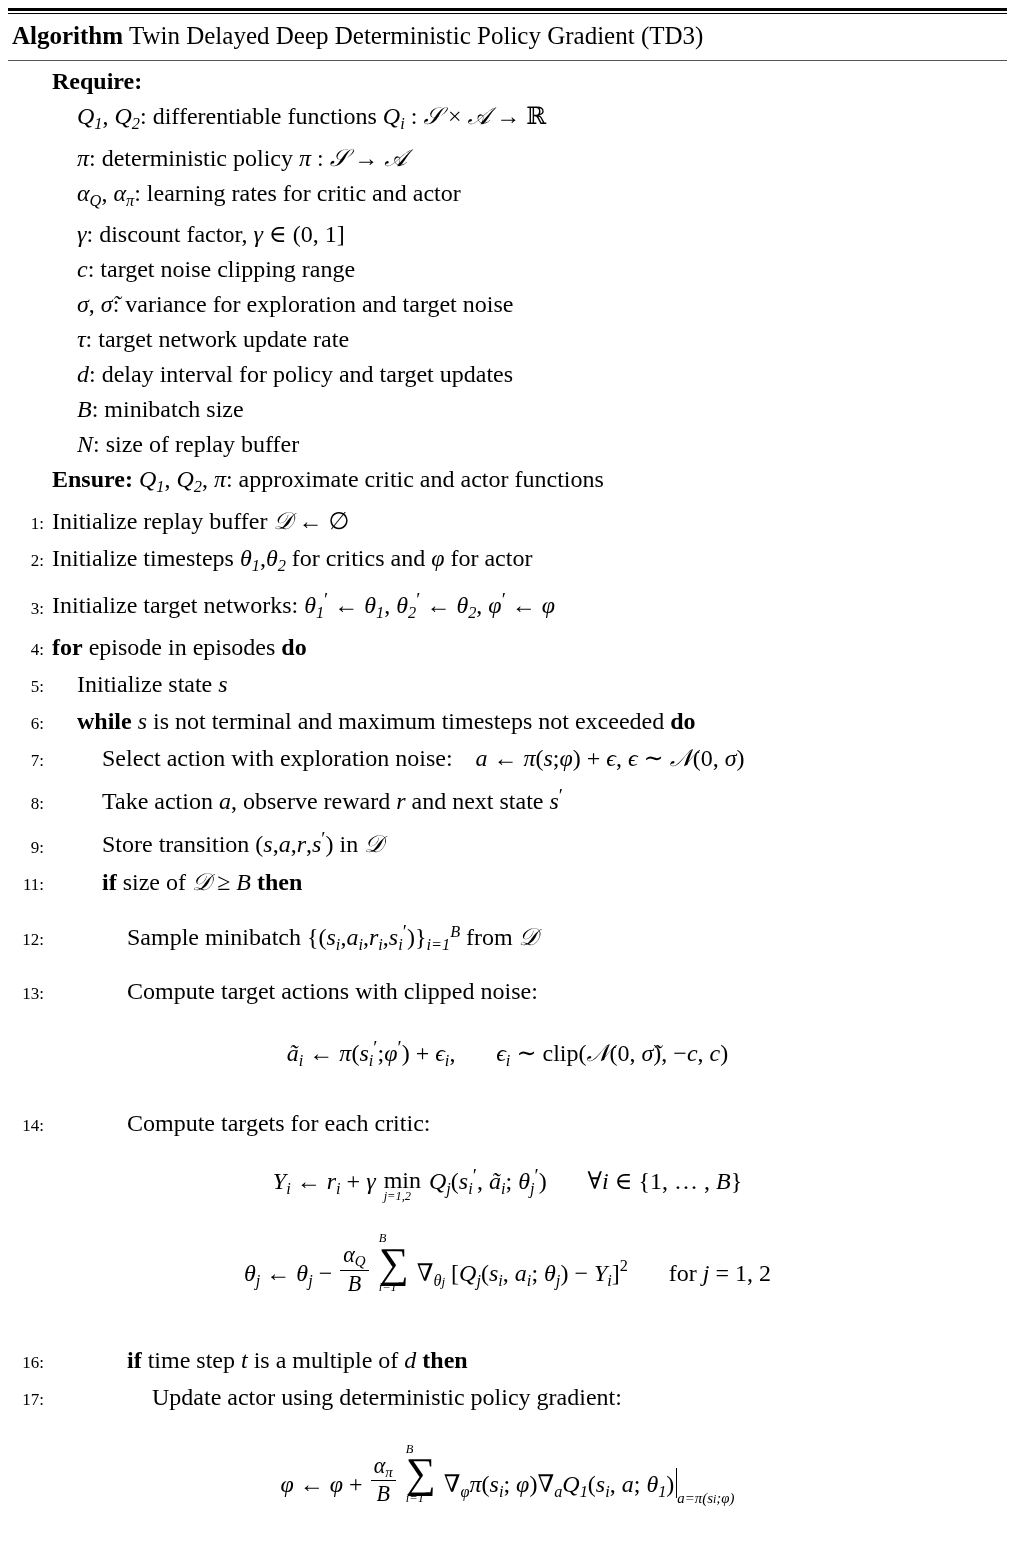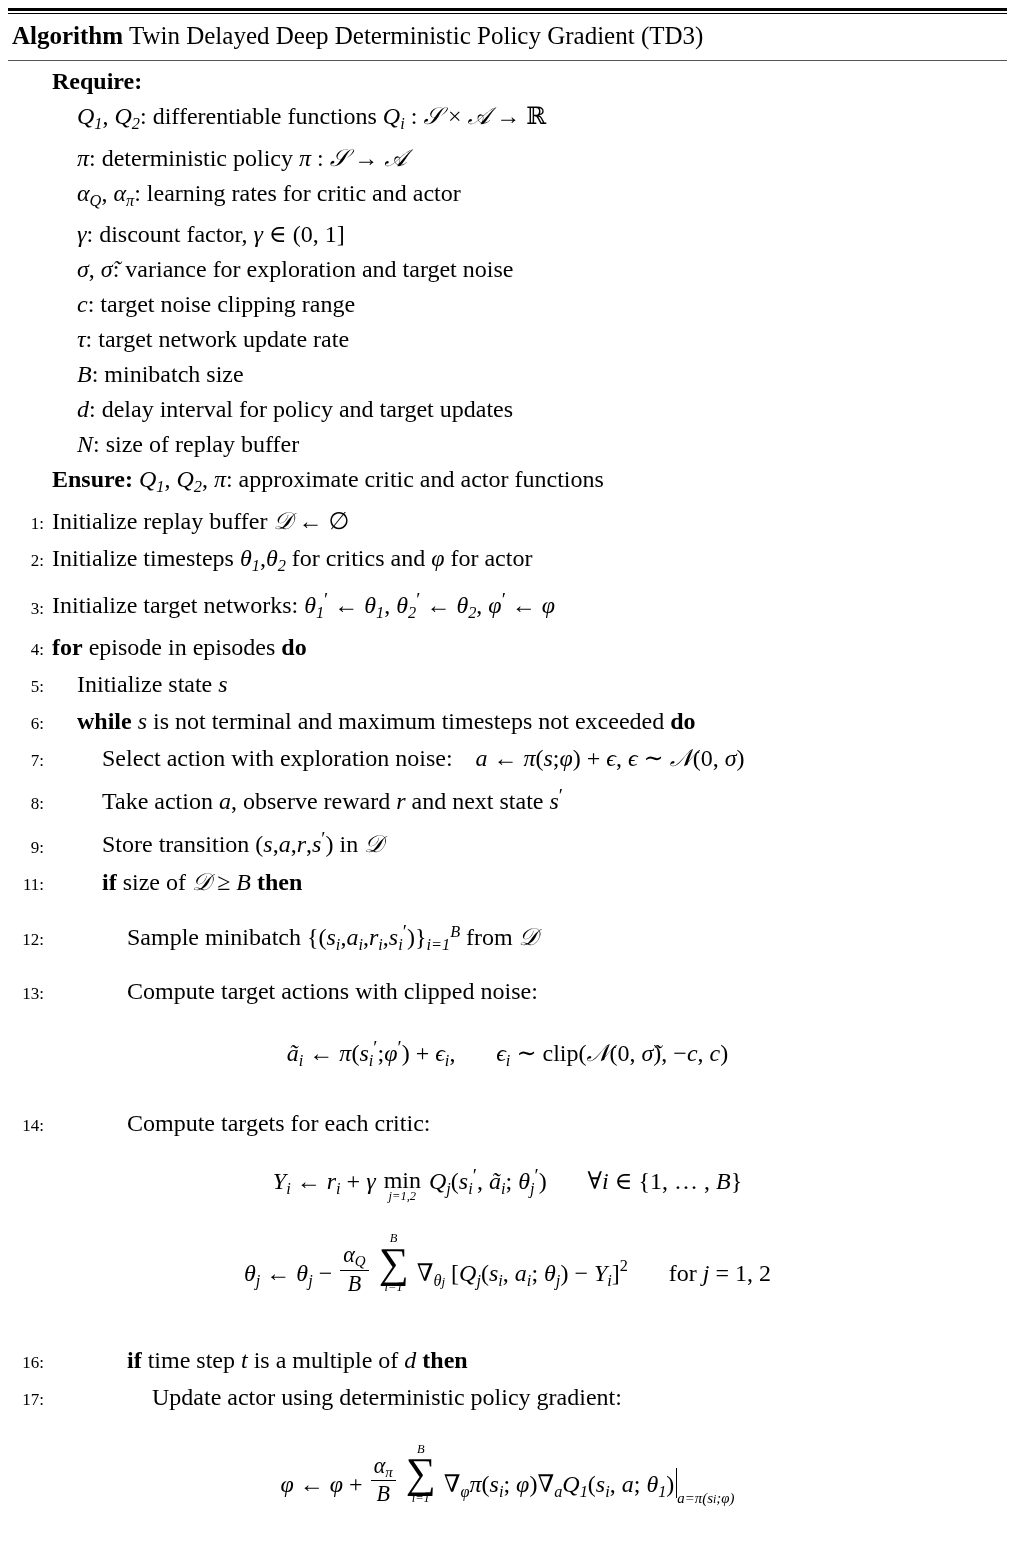--- a/index.html
+++ b/index.html
@@ -121,21 +121,21 @@
   }
   .frac .d {
     display: block;
     padding: 0 3px;
     line-height: 1.15;
   }
   
   .bigop {
     display: inline-block;
     vertical-align: -0.42em;
-    text-align: center;
+    text-align: left;
     margin: 0 2px;
     line-height: 1;
   }
   .bigop .lim-t {
     display: block;
     font-size: 0.52em;
     font-style: italic;
     line-height: 1;
     margin-bottom: -1px;
   }
@@ -232,54 +232,54 @@
         <span class="txt req-item">
           <span class="m">γ</span><span class="op">:</span>
           <span>discount factor,</span>
           <span class="m">γ</span> <span class="op">∈ (0, 1]</span>
         </span>
       </div>
 
       <div class="row">
         <span class="num"></span>
         <span class="txt req-item">
+          <span class="m">c</span><span class="op">:</span>
+          <span>target noise clipping range</span>
+        </span>
+      </div>
+
+      <div class="row">
+        <span class="num"></span>
+        <span class="txt req-item">
           <span class="m">σ</span><span class="op">,</span> <span class="m">σ̃</span><span class="op">:</span>
           <span>variance for exploration and target noise</span>
         </span>
       </div>
 
       <div class="row">
         <span class="num"></span>
         <span class="txt req-item">
-          <span class="m">c</span><span class="op">:</span>
-          <span>target noise clipping range</span>
-        </span>
-      </div>
-
-      <div class="row">
-        <span class="num"></span>
-        <span class="txt req-item">
           <span class="m">τ</span><span class="op">:</span>
           <span>target network update rate</span>
         </span>
       </div>
 
       <div class="row">
         <span class="num"></span>
         <span class="txt req-item">
+          <span class="m">d</span><span class="op">:</span>
+          <span>delay interval for policy and target updates</span>
+        </span>
+      </div>
+
+      <div class="row">
+        <span class="num"></span>
+        <span class="txt req-item">
           <span class="m">B</span><span class="op">:</span>
           <span>minibatch size</span>
-        </span>
-      </div>
-
-      <div class="row">
-        <span class="num"></span>
-        <span class="txt req-item">
-          <span class="m">d</span><span class="op">:</span>
-          <span>delay interval for policy and target updates</span>
         </span>
       </div>
 
       <div class="row">
         <span class="num"></span>
         <span class="txt req-item">
           <span class="m">N</span><span class="op">:</span>
           <span>size of replay buffer</span>
         </span>
       </div>

